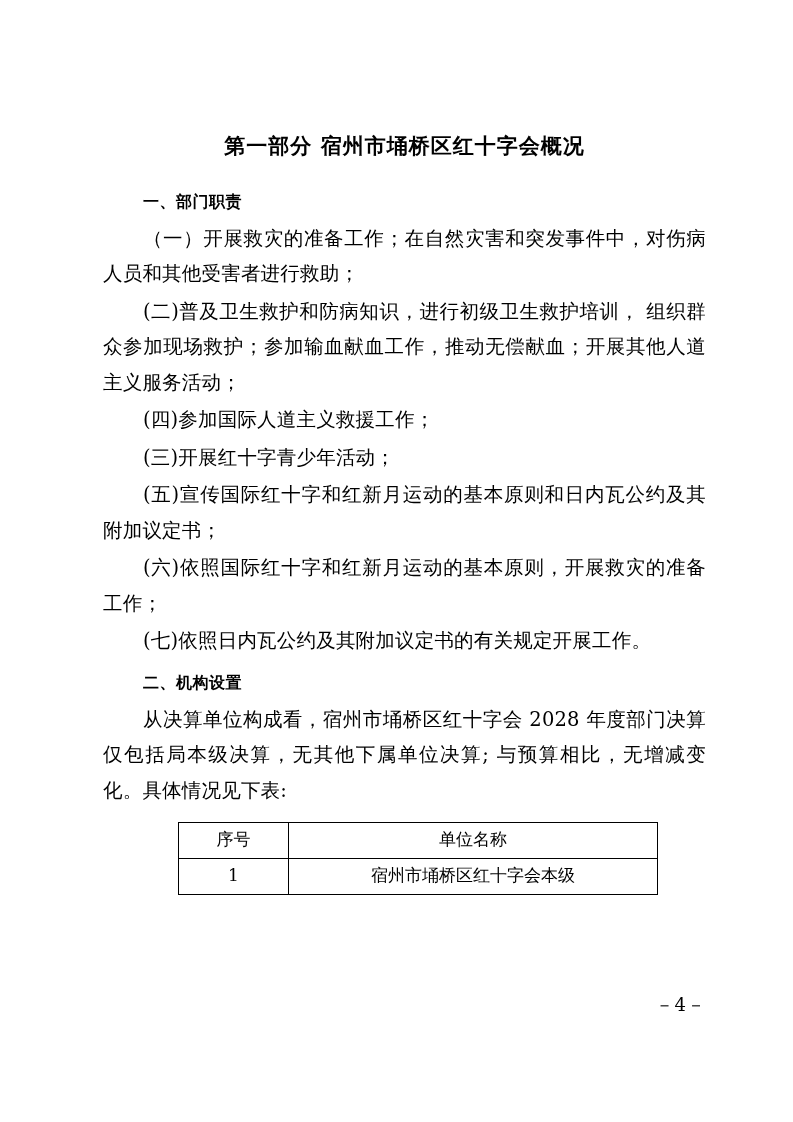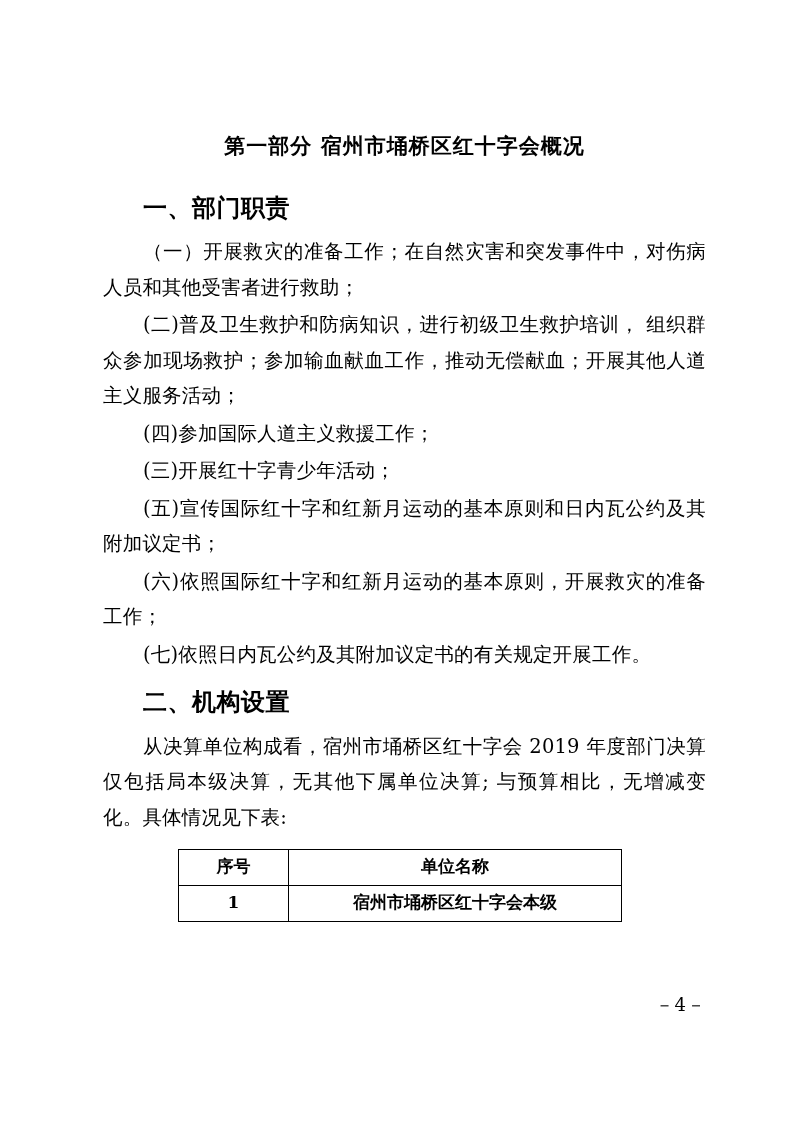--- a/index.html
+++ b/index.html
@@ -26,44 +26,43 @@
   }
   .doc-title {
     text-align: center;
     font-size: 21px;
     font-weight: bold;
     letter-spacing: 1px;
     margin: 0 0 26px 0;
     line-height: 1.5;
   }
   .section-heading {
-    font-size: 24px;
+    font-size: 16px;
     font-weight: bold;
     margin: 0 0 6px 0;
     text-indent: 40px;
     line-height: 1.7;
     letter-spacing: 0.5px;
   }
   .para {
     font-size: 19.5px;
     line-height: 1.82;
     margin: 0 0 2px 0;
     text-indent: 40px;
     text-align: justify;
     text-justify: inter-ideograph;
     letter-spacing: 0.2px;
   }
   .spacer-sm { height: 8px; }
 
   table.unit-table {
     border-collapse: collapse;
     margin: 14px 0 0 75px;
-    width: 444px;
+    width: 480px;
     table-layout: fixed;
-    font-weight: bold;
   }
   table.unit-table td {
     border: 1px solid #000000;
     text-align: center;
     font-size: 17px;
     padding: 5px 2px 6px 2px;
     line-height: 1.4;
   }
   table.unit-table td.col-no { width: 105px; }
 
@@ -89,21 +88,21 @@
   <p class="para">(四)参加国际人道主义救援工作；</p>
   <p class="para">(三)开展红十字青少年活动；</p>
   <p class="para">(五)宣传国际红十字和红新月运动的基本原则和日内瓦公约及其附加议定书；</p>
   <p class="para">(六)依照国际红十字和红新月运动的基本原则，开展救灾的准备工作；</p>
   <p class="para">(七)依照日内瓦公约及其附加议定书的有关规定开展工作。</p>
 
   <div class="spacer-sm"></div>
 
   <h2 class="section-heading">二、机构设置</h2>
 
-  <p class="para">从决算单位构成看，宿州市埇桥区红十字会 2019 年度部门决算仅包括局本级决算，无其他下属单位决算; 与预算相比，无增减变化。具体情况见下表:</p>
+  <p class="para">从决算单位构成看，宿州市埇桥区红十字会 2028 年度部门决算仅包括局本级决算，无其他下属单位决算; 与预算相比，无增减变化。具体情况见下表:</p>
 
   <table class="unit-table">
     <tbody>
       <tr>
         <td class="col-no">序号</td>
         <td>单位名称</td>
       </tr>
       <tr>
         <td class="col-no">1</td>
         <td>宿州市埇桥区红十字会本级</td>

